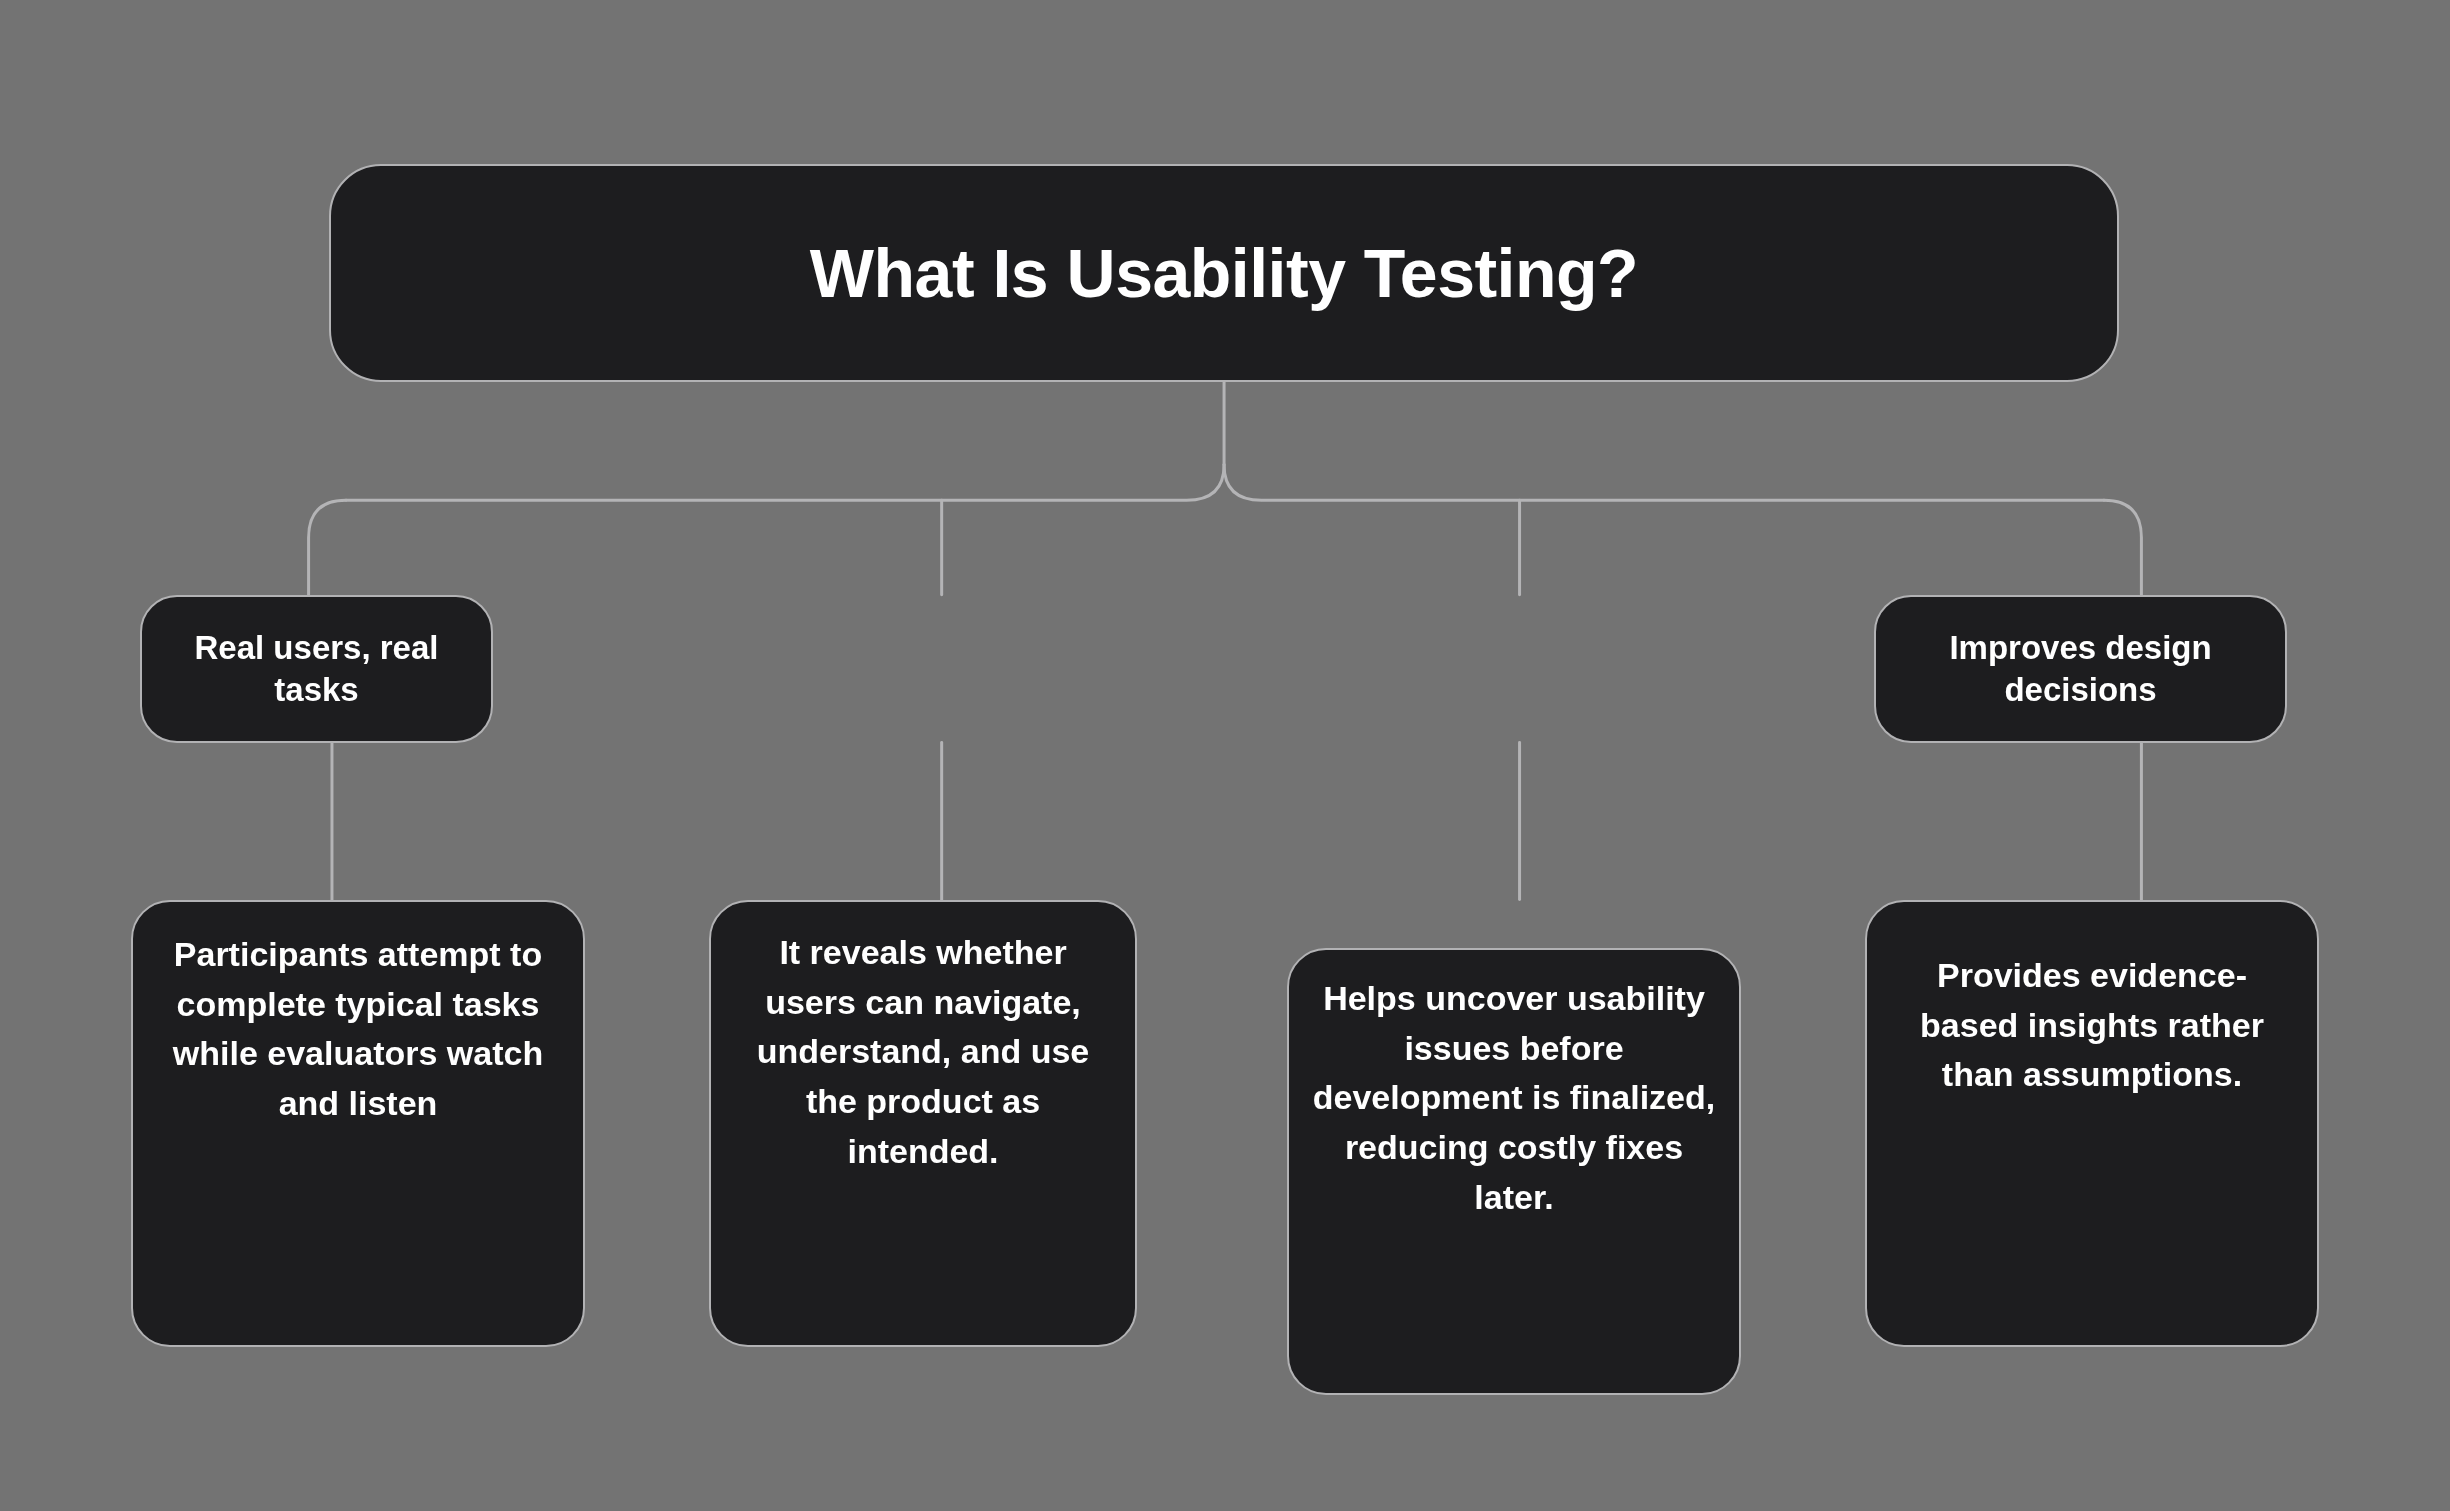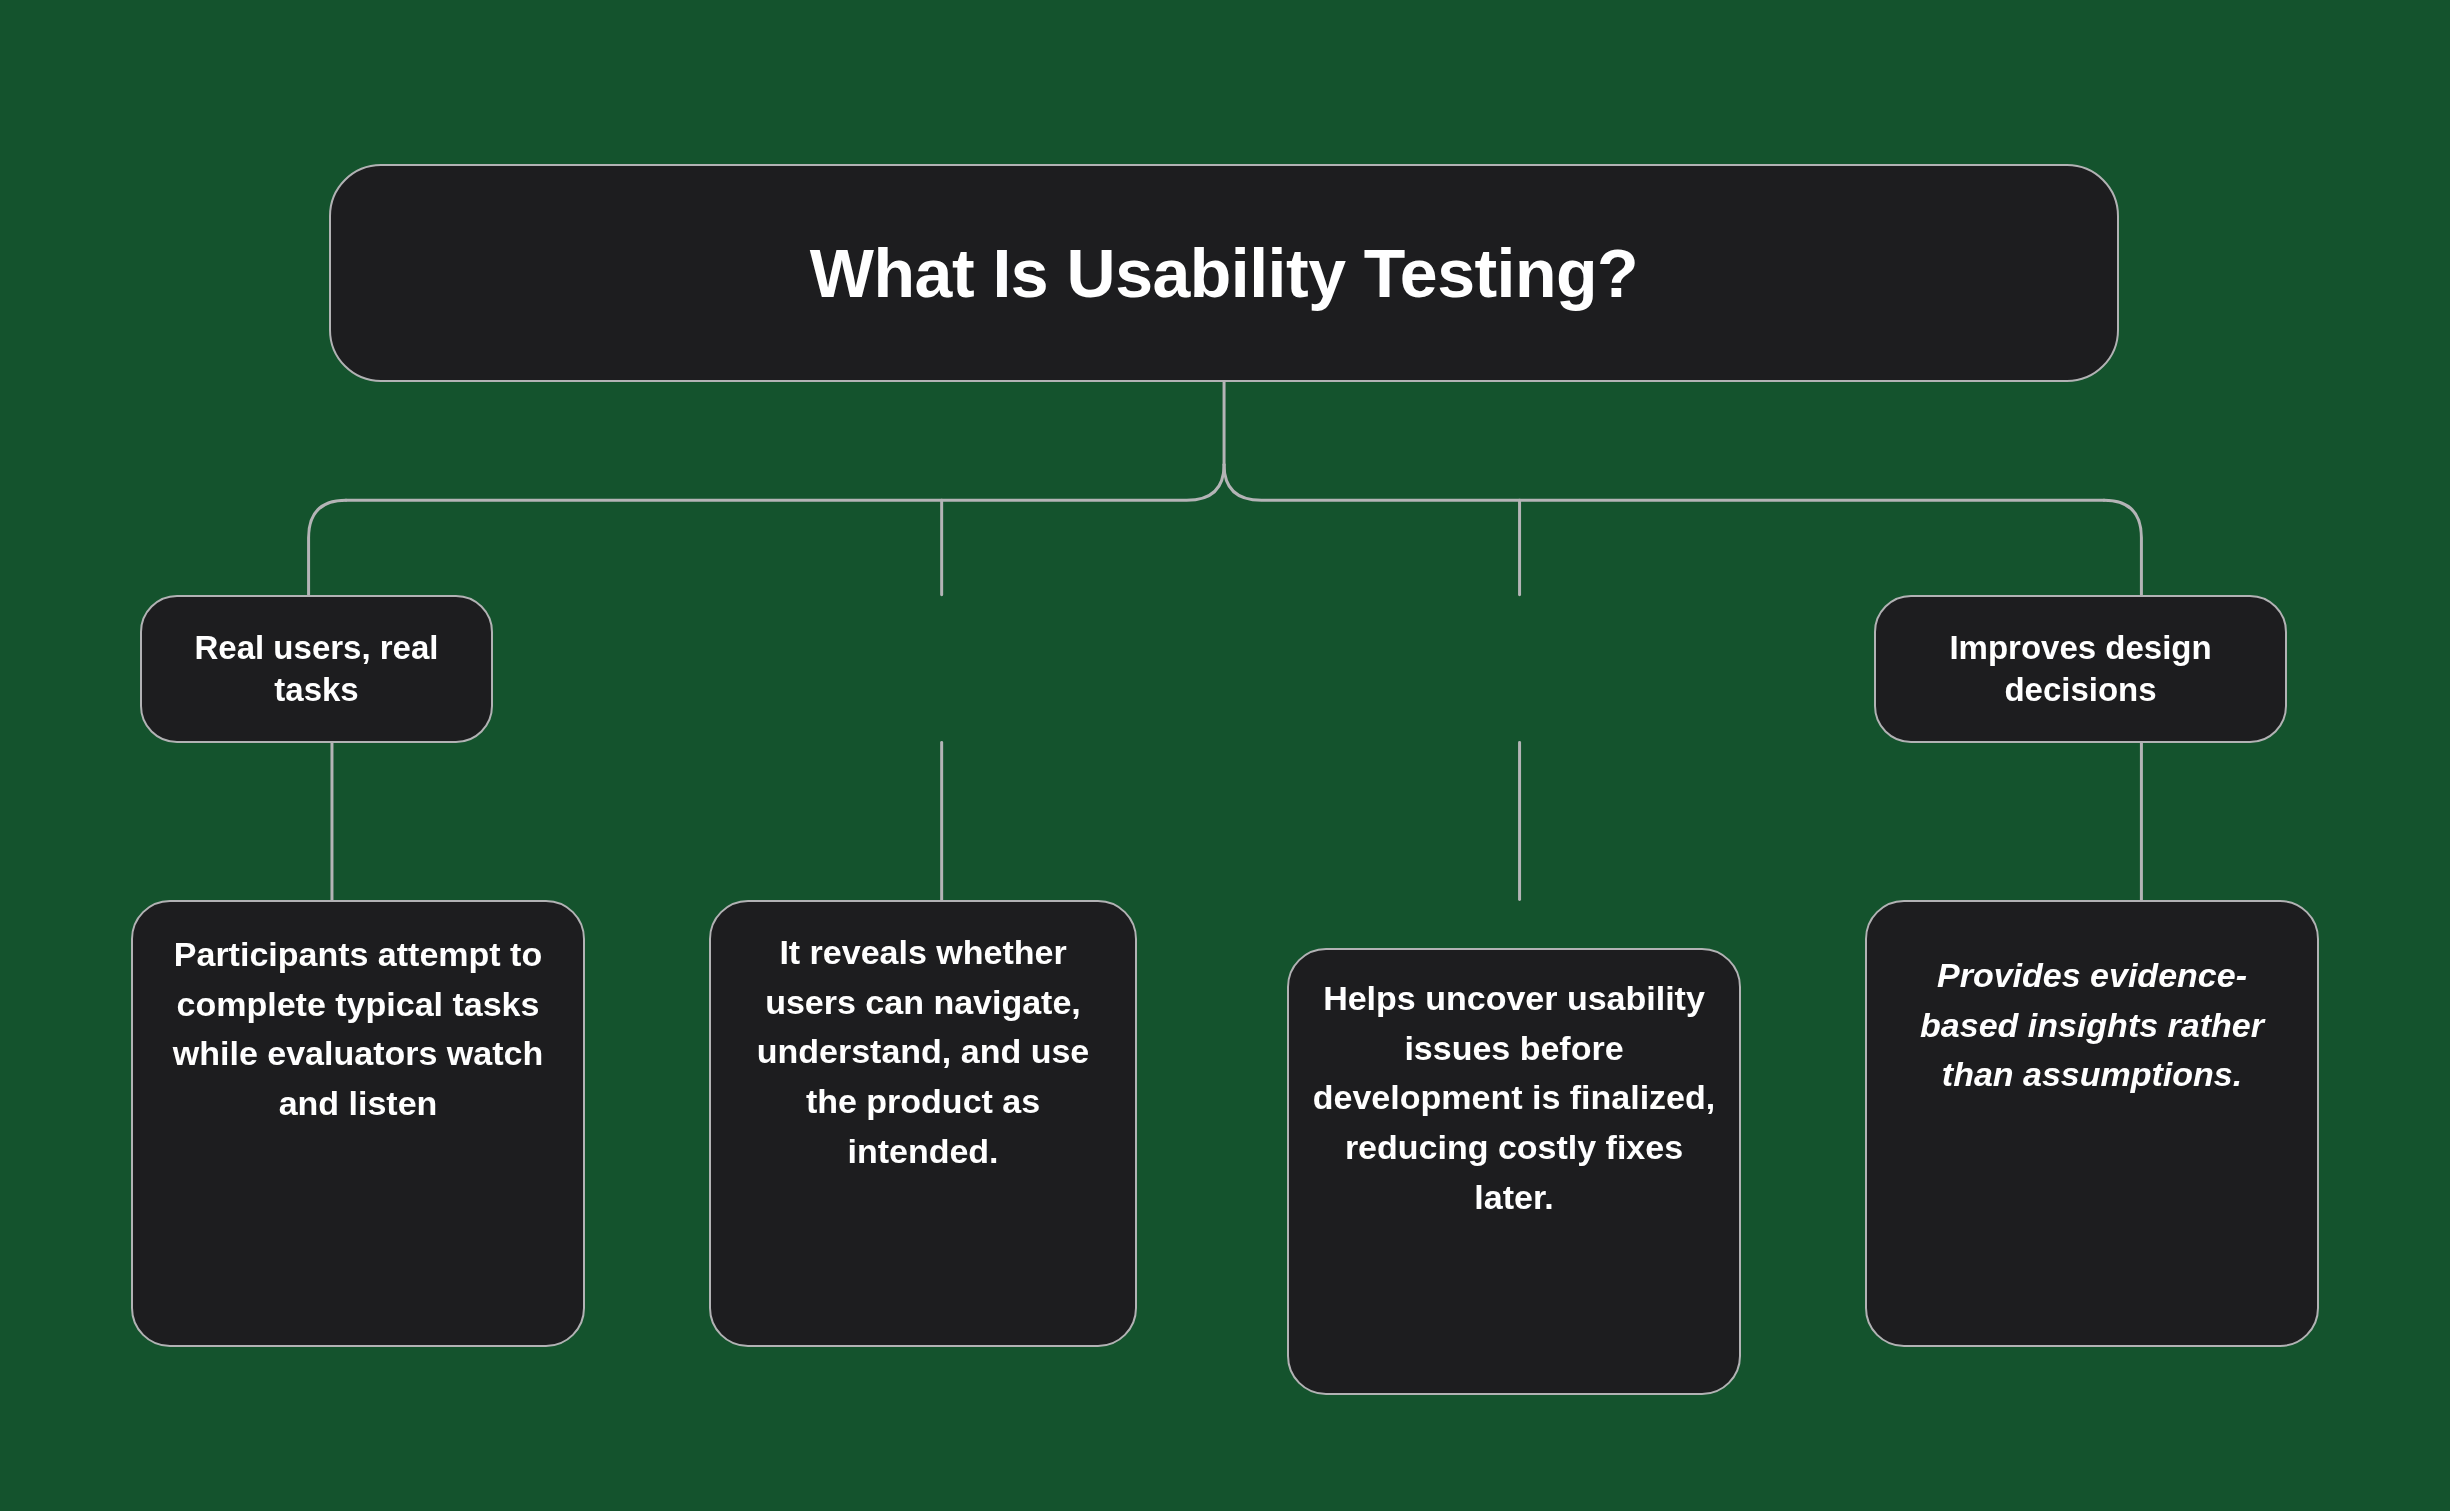--- a/index.html
+++ b/index.html
@@ -12,21 +12,21 @@
     height: 1511px;
     overflow: hidden;
     font-family: "Liberation Sans", sans-serif;
     -webkit-font-smoothing: antialiased;
   }
 
   #canvas {
     position: relative;
     width: 2450px;
     height: 1511px;
-    background: #14532d;
+    background: #737373;
   }
 
   
   #connectors {
     position: absolute;
     left: 0;
     top: 0;
     width: 2450px;
     height: 1511px;
     z-index: 1;
@@ -100,21 +100,21 @@
     line-height: 1.46;
     padding: 37px 22.4px 0 22.4px;
     width: 100%;
     box-sizing: border-box;
   }
   #detail-0 { left: 131px;  width: 454px; }
   #detail-1 { left: 709px;  width: 428px; }
   #detail-2 { left: 1287px; width: 454px; margin-top: 48px; }
   #detail-3 { left: 1865px; width: 454px; }
 
-  #detail-3 .node-text { padding-top: 49px; font-style: italic; }
+  #detail-3 .node-text { padding-top: 49px; }
   #detail-2 .node-text { padding-top: 24px; }
   #detail-1 .node-text { padding-top: 26px; }
   #detail-0 .node-text { padding-top: 28px; }
 </style>
 </head>
 <body>
 
 <div id="canvas">
 
   <svg id="connectors" viewBox="0 0 2620 1616" preserveAspectRatio="none">

